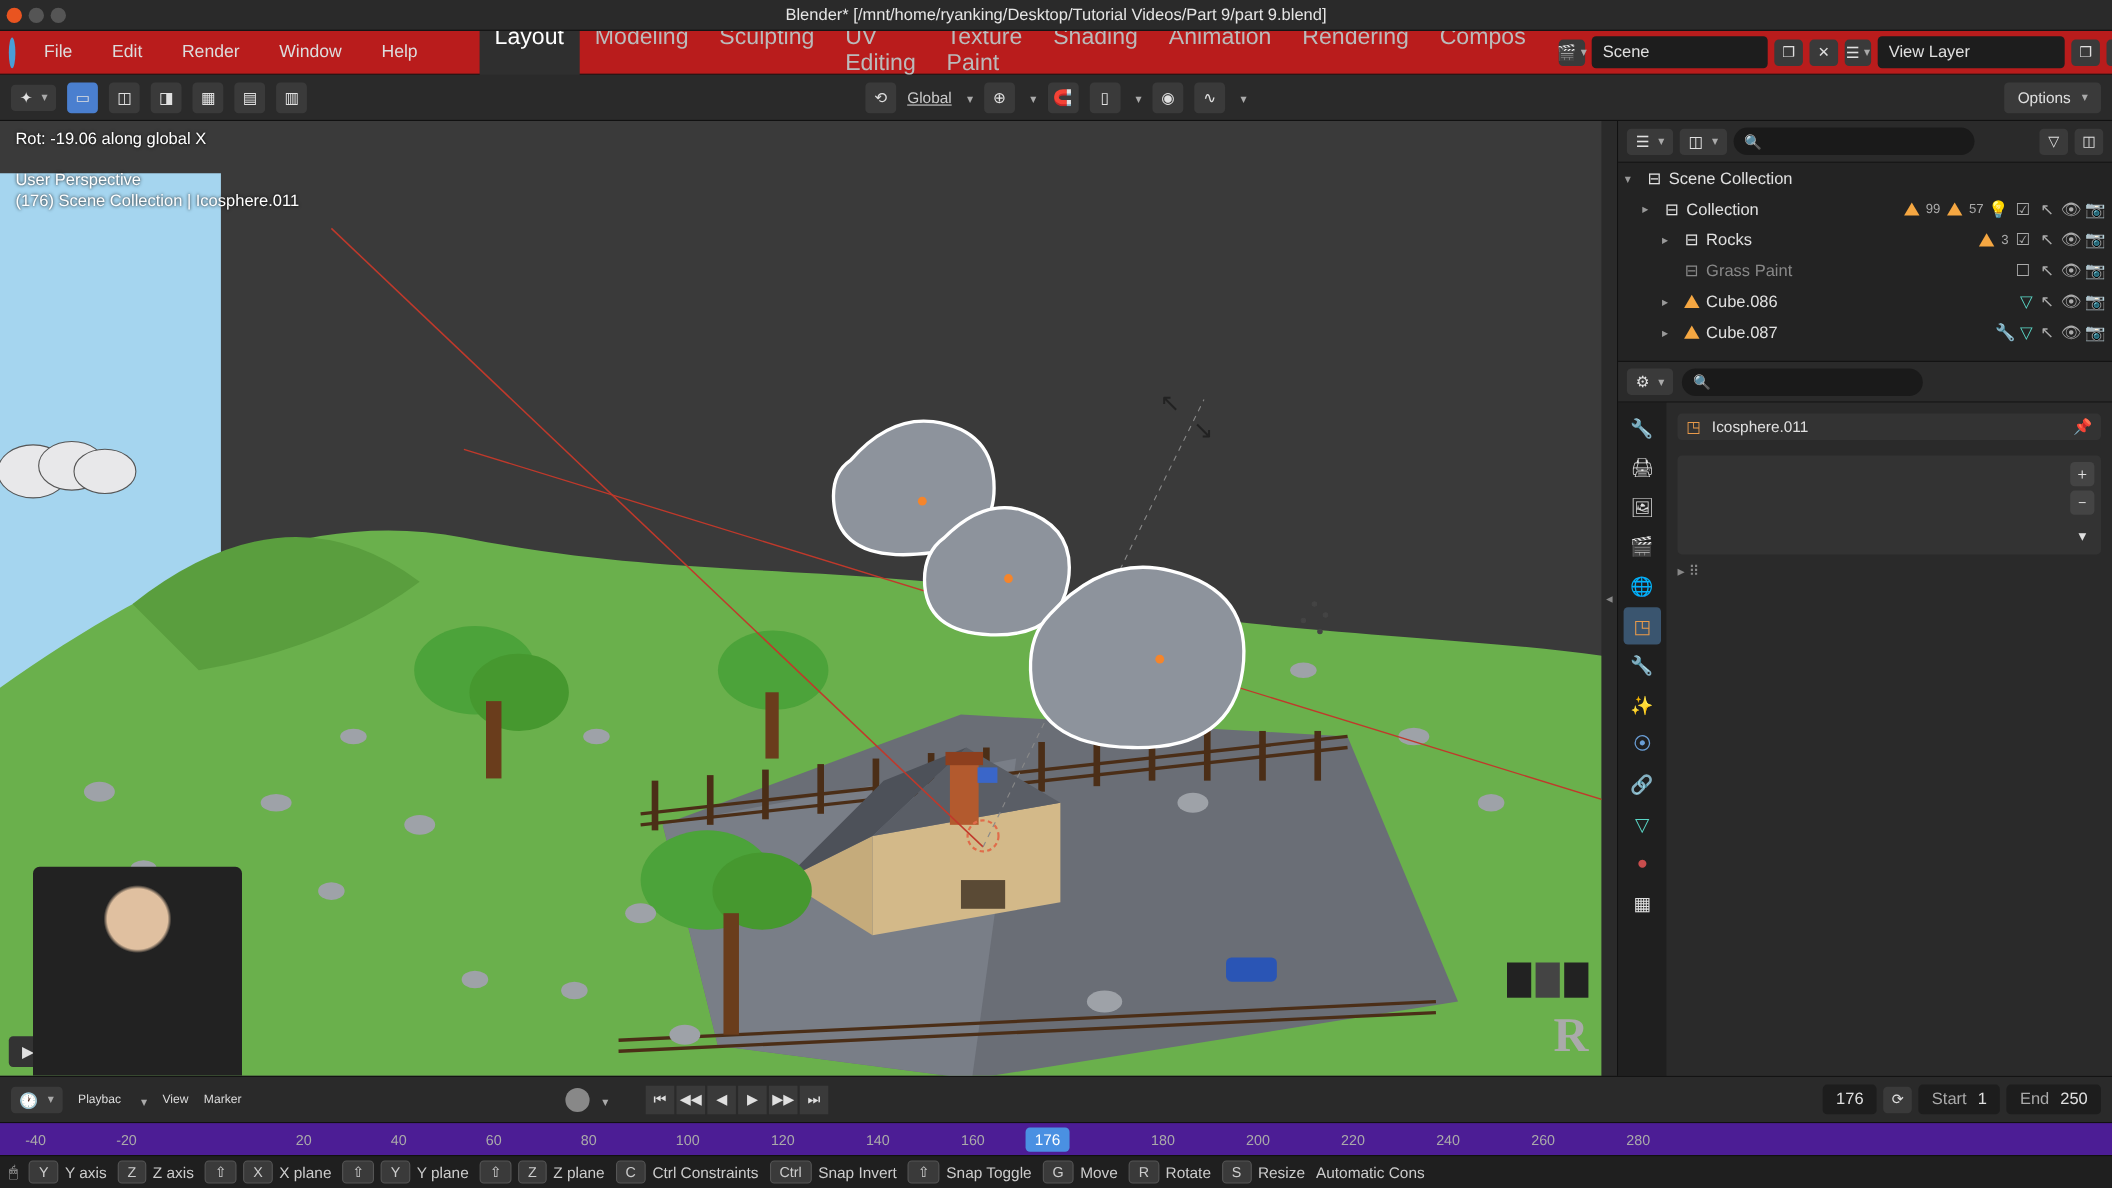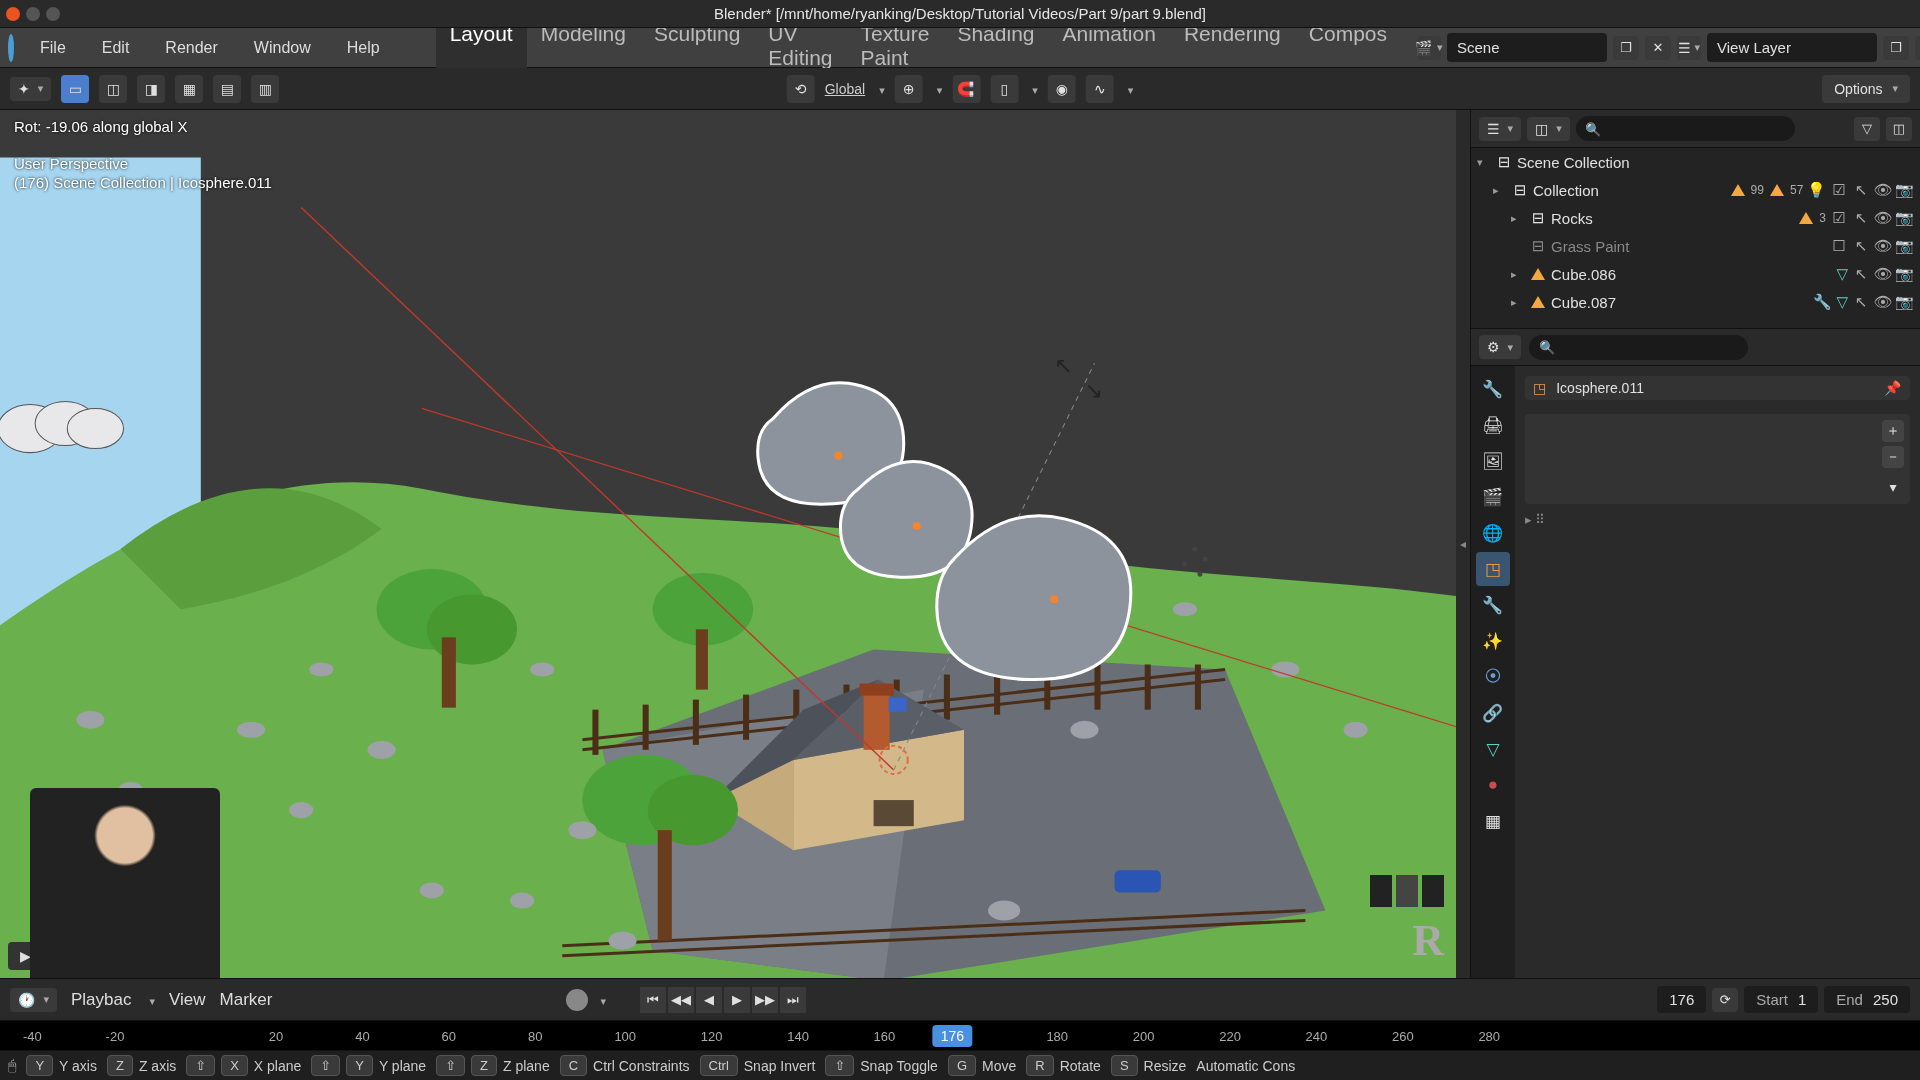--- a/index.html
+++ b/index.html
@@ -7,21 +7,21 @@
 
 
 .title-bar { height: 28px; background: #2a2a2a; display: flex; align-items: center; padding: 0 6px; position: relative; border-bottom: 1px solid #111; }
 .title-bar .win-controls { display: flex; gap: 6px; }
 .title-bar .win-btn { width: 14px; height: 14px; border-radius: 50%; }
 .title-bar .win-btn.red { background: #e95420; }
 .title-bar .win-btn.grey { background: #555; }
 .title-bar .title { position: absolute; left: 50%; transform: translateX(-50%); font-size: 15px; color: #e5e5e5; }
 
 
-.menu-bar { height: 40px; background: #404040; display: flex; align-items: center; padding: 0 8px; gap: 16px; border-bottom: 1px solid #111; }
+.menu-bar { height: 40px; background: #b91c1c; display: flex; align-items: center; padding: 0 8px; gap: 16px; border-bottom: 1px solid #111; }
 .blender-logo { width: 28px; height: 28px; border-radius: 50%; background: radial-gradient(circle at 35% 35%, #fff 0 20%, #fd8c2e 22% 58%, transparent 60%); border: 3px solid #4a9ed6; position: relative; }
 .menu-item { padding: 6px 10px; font-size: 16px; color: #ddd; cursor: pointer; border-radius: 4px; }
 .workspace-tabs { display: flex; margin-left: 30px; }
 .ws-tab { padding: 10px 14px; font-size: 21px; color: #bbb; cursor: pointer; border-bottom: 3px solid transparent; }
 .ws-tab.active { border-bottom-color: #5295e0; color: #fff; background: #2f2f2f; }
 .scene-block { margin-left: auto; display: flex; align-items: center; gap: 6px; }
 .header-icon { width: 24px; height: 24px; background: #3a3a3a; border-radius: 4px; display: inline-flex; align-items: center; justify-content: center; }
 .scene-input, .view-layer-input { background: #1d1d1d; border: none; color: #e0e0e0; padding: 6px 10px; border-radius: 4px; font-size: 15px; width: 160px; }
 .view-layer-input { width: 170px; }
 .icon-btn { width: 26px; height: 24px; background: #3a3a3a; border-radius: 4px; display: flex; align-items: center; justify-content: center; font-size: 13px; }
@@ -82,29 +82,29 @@
 .prop-tab.active { background: #3a556f; }
 .props-body { flex: 1; background: #2a2a2a; padding: 10px; }
 .props-body .obj-row { display: flex; align-items: center; gap: 10px; background: #333; border-radius: 4px; padding: 4px 8px; }
 .custom-panel { margin-top: 14px; background: #333; border-radius: 4px; height: 90px; position: relative; }
 .custom-panel .add { position: absolute; right: 6px; top: 6px; width: 22px; height: 22px; background: #444; border-radius: 4px; display: flex; align-items: center; justify-content: center; }
 .custom-panel .minus { position: absolute; right: 6px; top: 32px; width: 22px; height: 22px; background: #444; border-radius: 4px; display: flex; align-items: center; justify-content: center; }
 .custom-panel .chev { position: absolute; right: 6px; bottom: 6px; width: 22px; height: 22px; display: flex; align-items: center; justify-content: center; }
 
 
 .timeline-bar { height: 42px; background: #2a2a2a; display: flex; align-items: center; padding: 0 10px; gap: 14px; border-top: 1px solid #111; }
-.tl-label { font-size: 17px; color: #ddd; cursor: pointer; }
+.tl-label { font-size: 11px; color: #ddd; cursor: pointer; }
 .transport { display: flex; gap: 2px; margin-left: 20px; }
 .trans-btn { width: 26px; height: 26px; background: #3a3a3a; display: flex; align-items: center; justify-content: center; font-size: 13px; }
 .record { width: 22px; height: 22px; border-radius: 50%; background: #888; }
 .frame-inputs { margin-left: auto; display: flex; gap: 6px; align-items: center; }
 .frame-box { background: #1d1d1d; border-radius: 4px; padding: 5px 12px; display: flex; gap: 10px; font-size: 15px; }
 .frame-box .lbl { color: #aaa; }
 
-.timeline-ruler { height: 30px; background: #000000; display: flex; align-items: center; position: relative; font-size: 13px; color: #aaa; border-top: 1px solid #111; }
+.timeline-ruler { height: 30px; background: #4c1d95; display: flex; align-items: center; position: relative; font-size: 13px; color: #aaa; border-top: 1px solid #111; }
 .timeline-ruler .tick { position: absolute; top: 50%; transform: translateY(-50%); }
 .playhead { position: absolute; background: #4a90e2; color: #fff; padding: 3px 8px; border-radius: 4px; font-size: 14px; top: 50%; transform: translate(-50%,-50%); }
 
 
 .status-bar { height: 30px; background: #1f1f1f; display: flex; align-items: center; padding: 0 8px; gap: 10px; font-size: 14px; color: #ccc; border-top: 1px solid #111; overflow: hidden; }
 .key { background: #3a3a3a; border-radius: 4px; padding: 2px 8px; font-size: 13px; border: 1px solid #555; }
 .statseg { display: flex; align-items: center; gap: 6px; }
 
 .chev-down::after { content: "▾"; font-size: 11px; margin-left: 4px; color: #aaa; }
 

